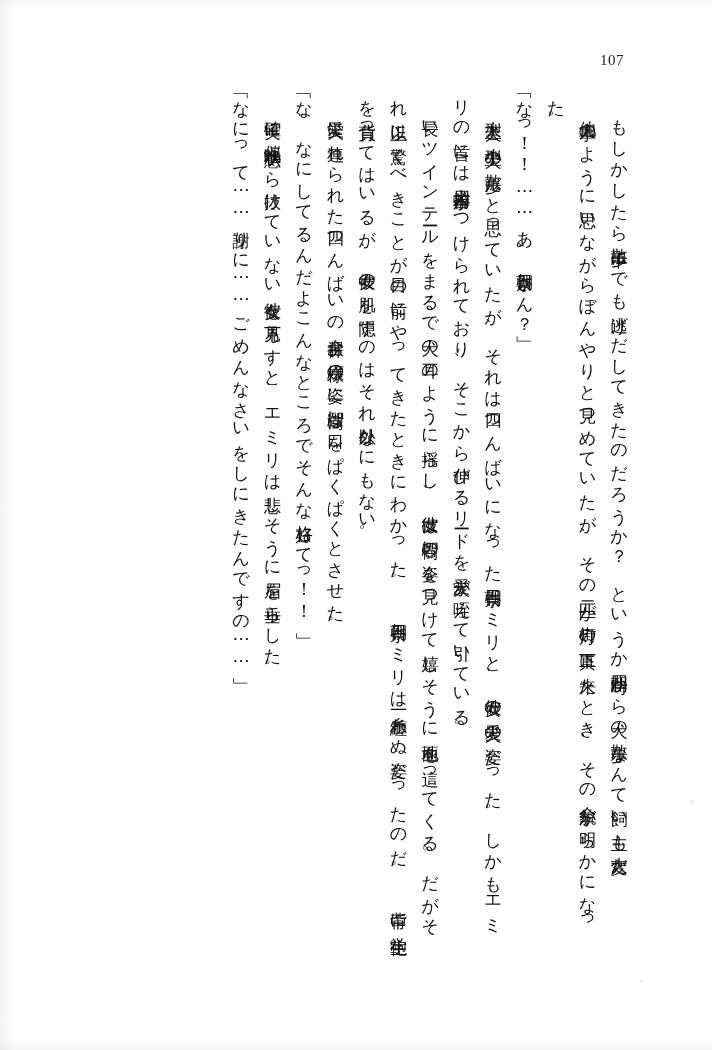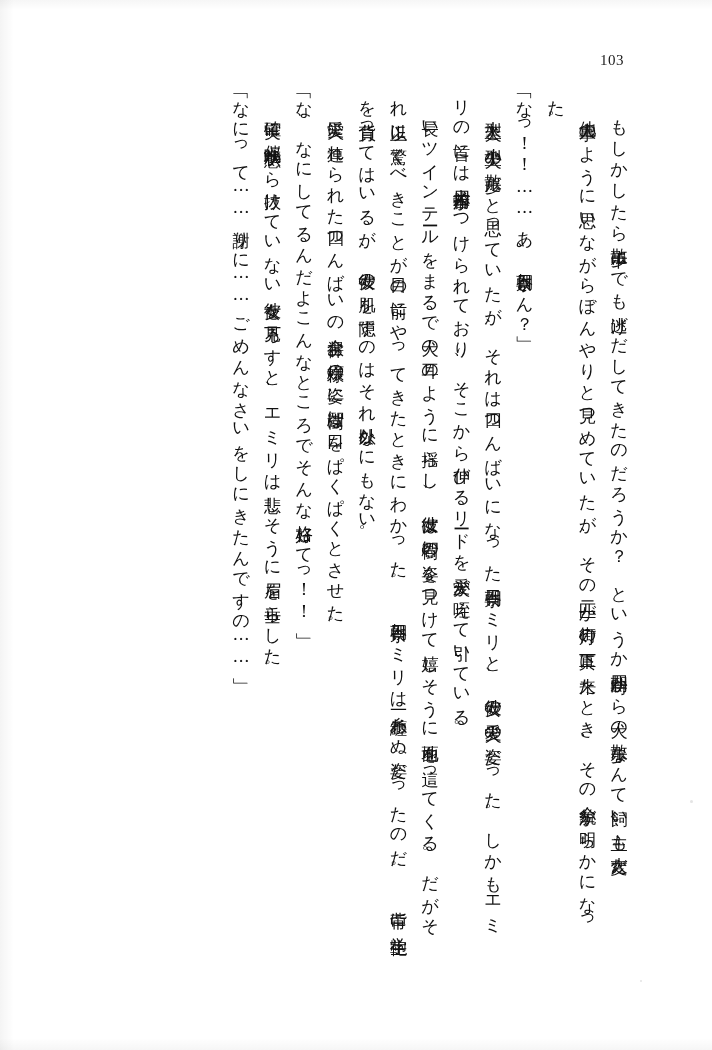--- a/index.html
+++ b/index.html
@@ -87,21 +87,21 @@
 
 <div id="page">
 
   <div class="scan-edge-top"></div>
   <div class="scan-edge-left"></div>
   <div class="scan-edge-bottom"></div>
 
   <div class="speck" style="left:690px; top:800px; width:3px; height:3px;"></div>
   <div class="speck" style="left:640px; top:980px; width:2px; height:2px;"></div>
 
-  <div class="page-number">103</div>
+  <div class="page-number">107</div>
 
   <div class="vtext">
     <p class="indent">もしかしたら散歩中にでも逃げだしてきたのだろうか？　というか朝四時から犬の散歩なんて飼い主も大変だ。</p>
     <p class="indent">他人事のように思いながらぼんやりと見つめていたが、その二匹が街灯の真下に来たとき、その全貌が明らかになった。</p>
     <p>「なっ!!……あ、朝日奈さん？」</p>
     <p class="indent">大型犬と小型犬の散歩だと思っていたが、それは四つんばいになった朝日奈エミリと、彼女の愛犬の姿だった。しかもエミリの首には犬用首輪がつけられており、そこから伸びるリードを愛犬が咥えて引いている。</p>
     <p class="indent">長いツインテールをまるで犬の耳のように揺らし、彼女は智樹の姿を見つけて嬉しそうに地面を這ってくる。だがそれ以上に驚くべきことが目の前にやってきたときにわかった。　朝日奈エミリは一糸纏わぬ姿だったのだ。　背中に学生鞄を背負ってはいるが、彼女の肌を隠すのはそれ以外なにもない。</p>
     <p class="indent">愛犬に連れられた四つんばいの全裸お嬢様の姿に智樹は口をぱくぱくとさせた。</p>
     <p>「な、なにしてるんだよこんなところでそんな格好してっ!!」</p>
     <p class="indent">確実に催眠状態から抜けていない彼女を見下ろすと、エミリは悲しそうに眉を垂らした。</p>

